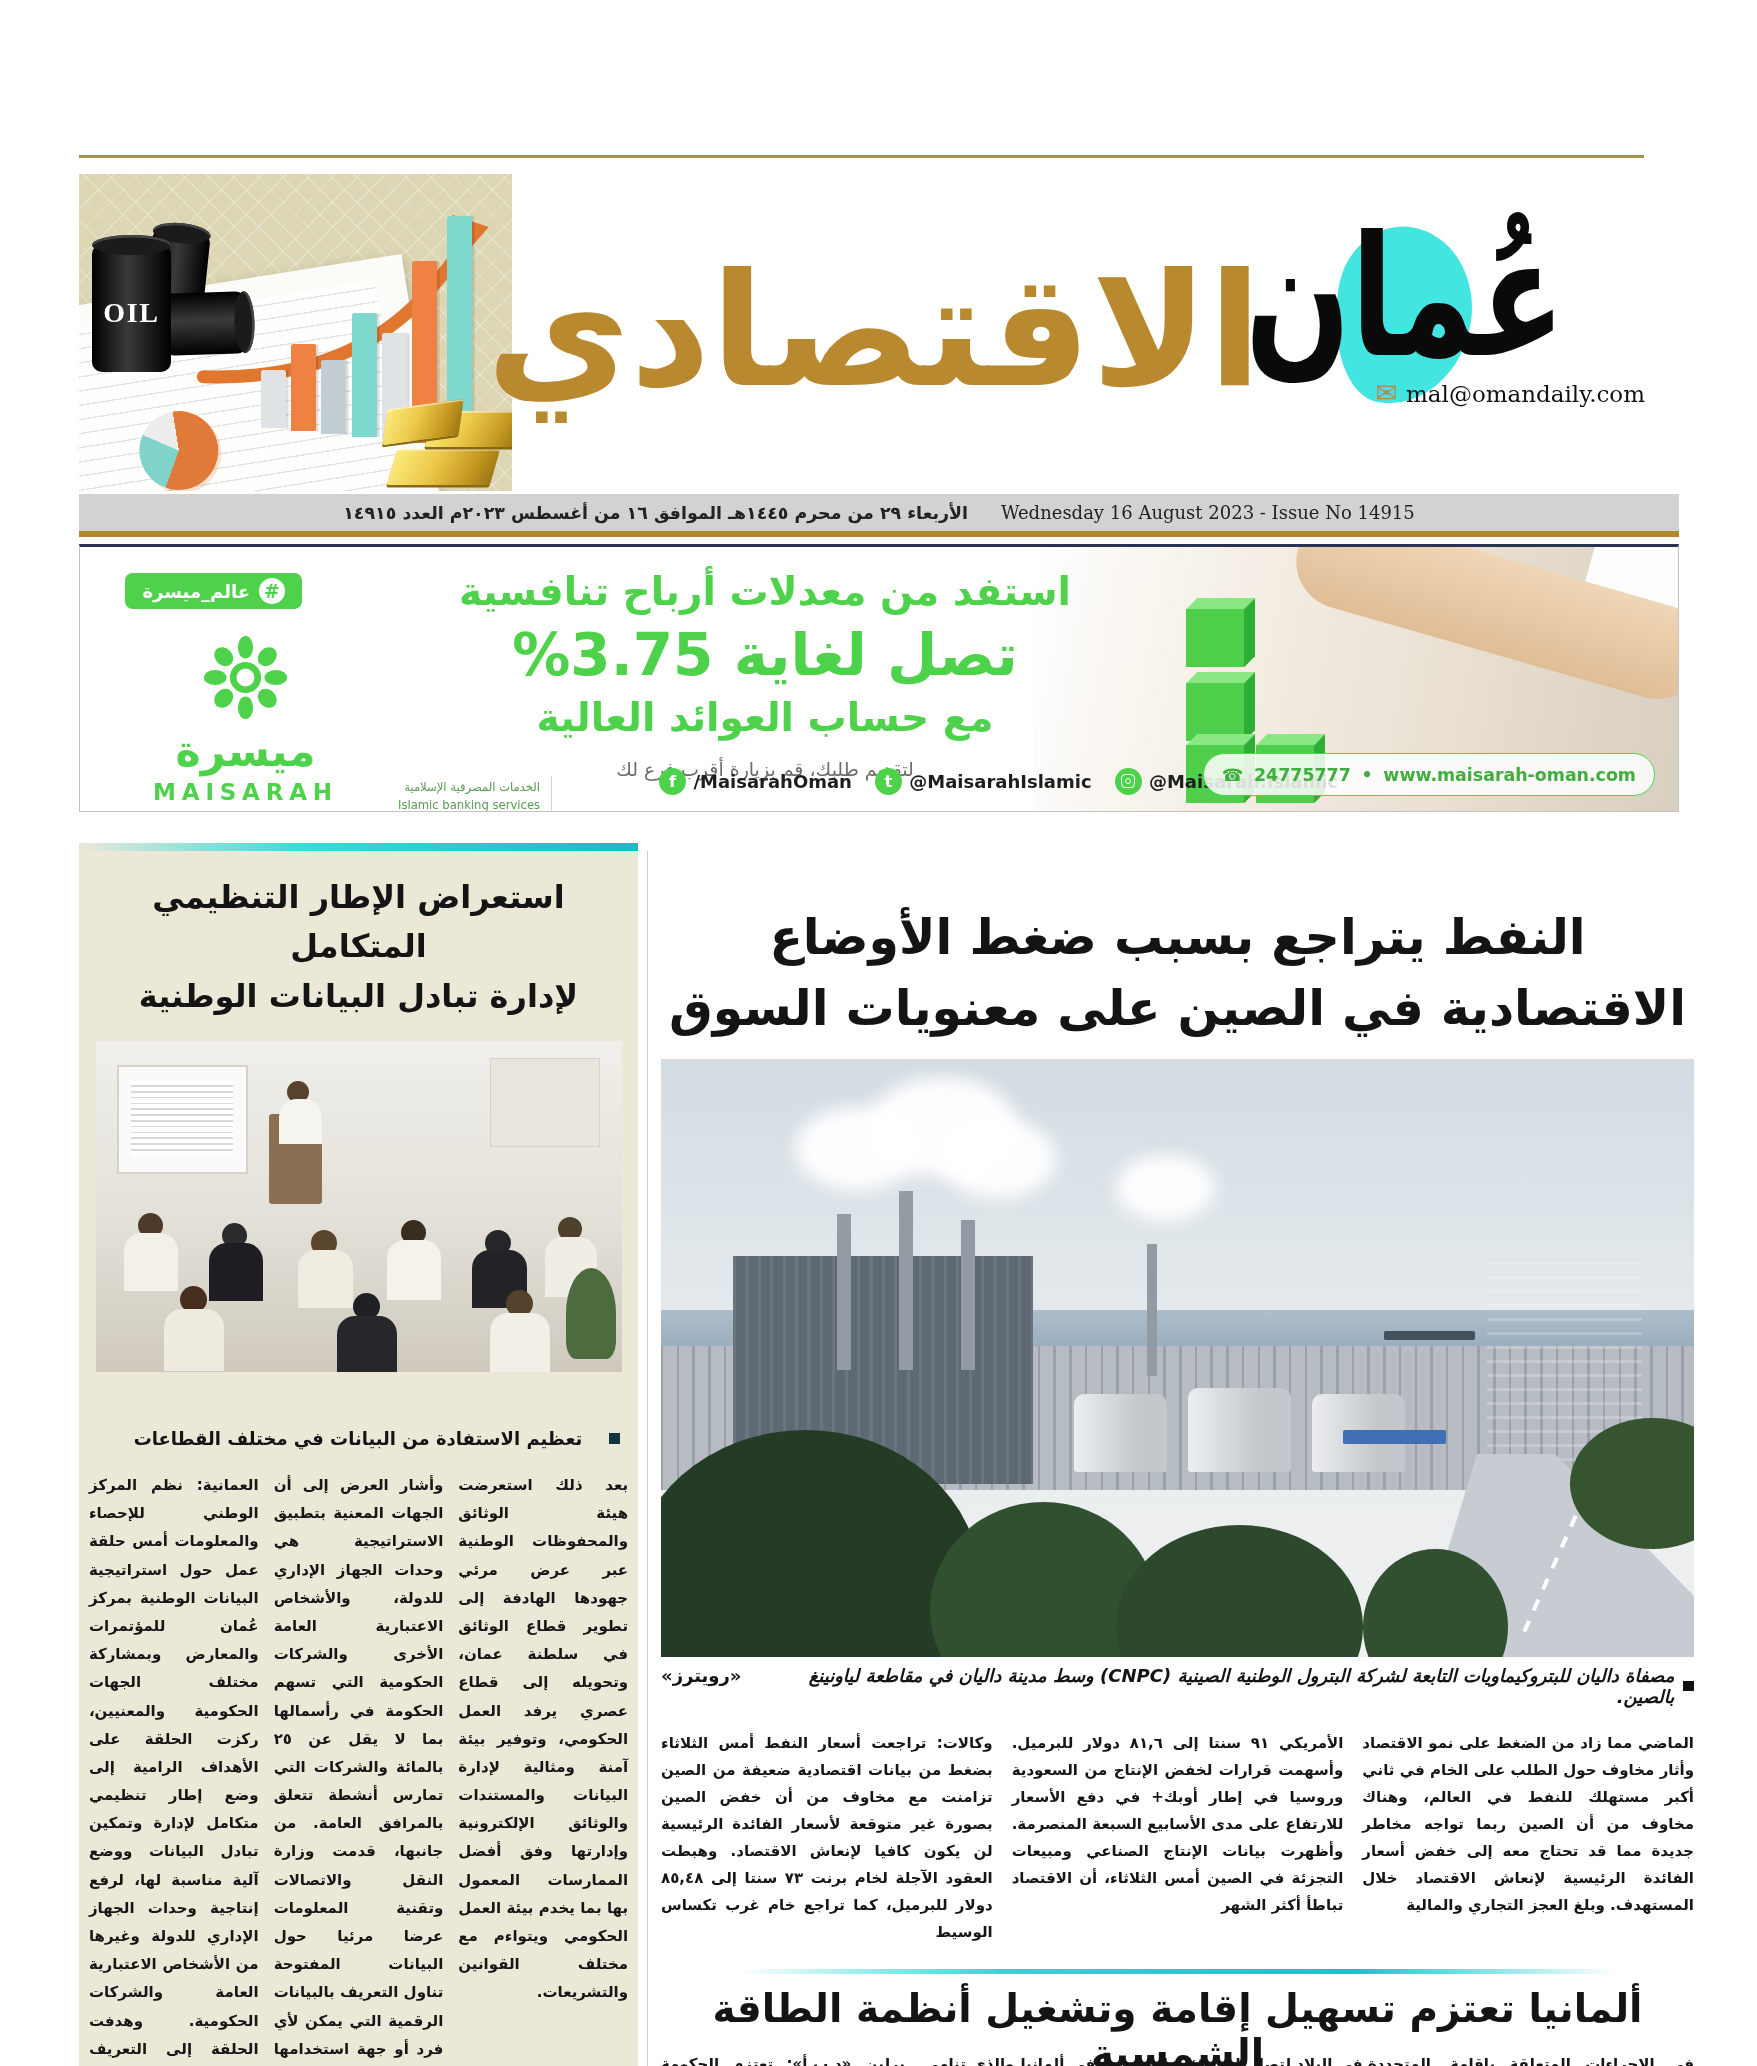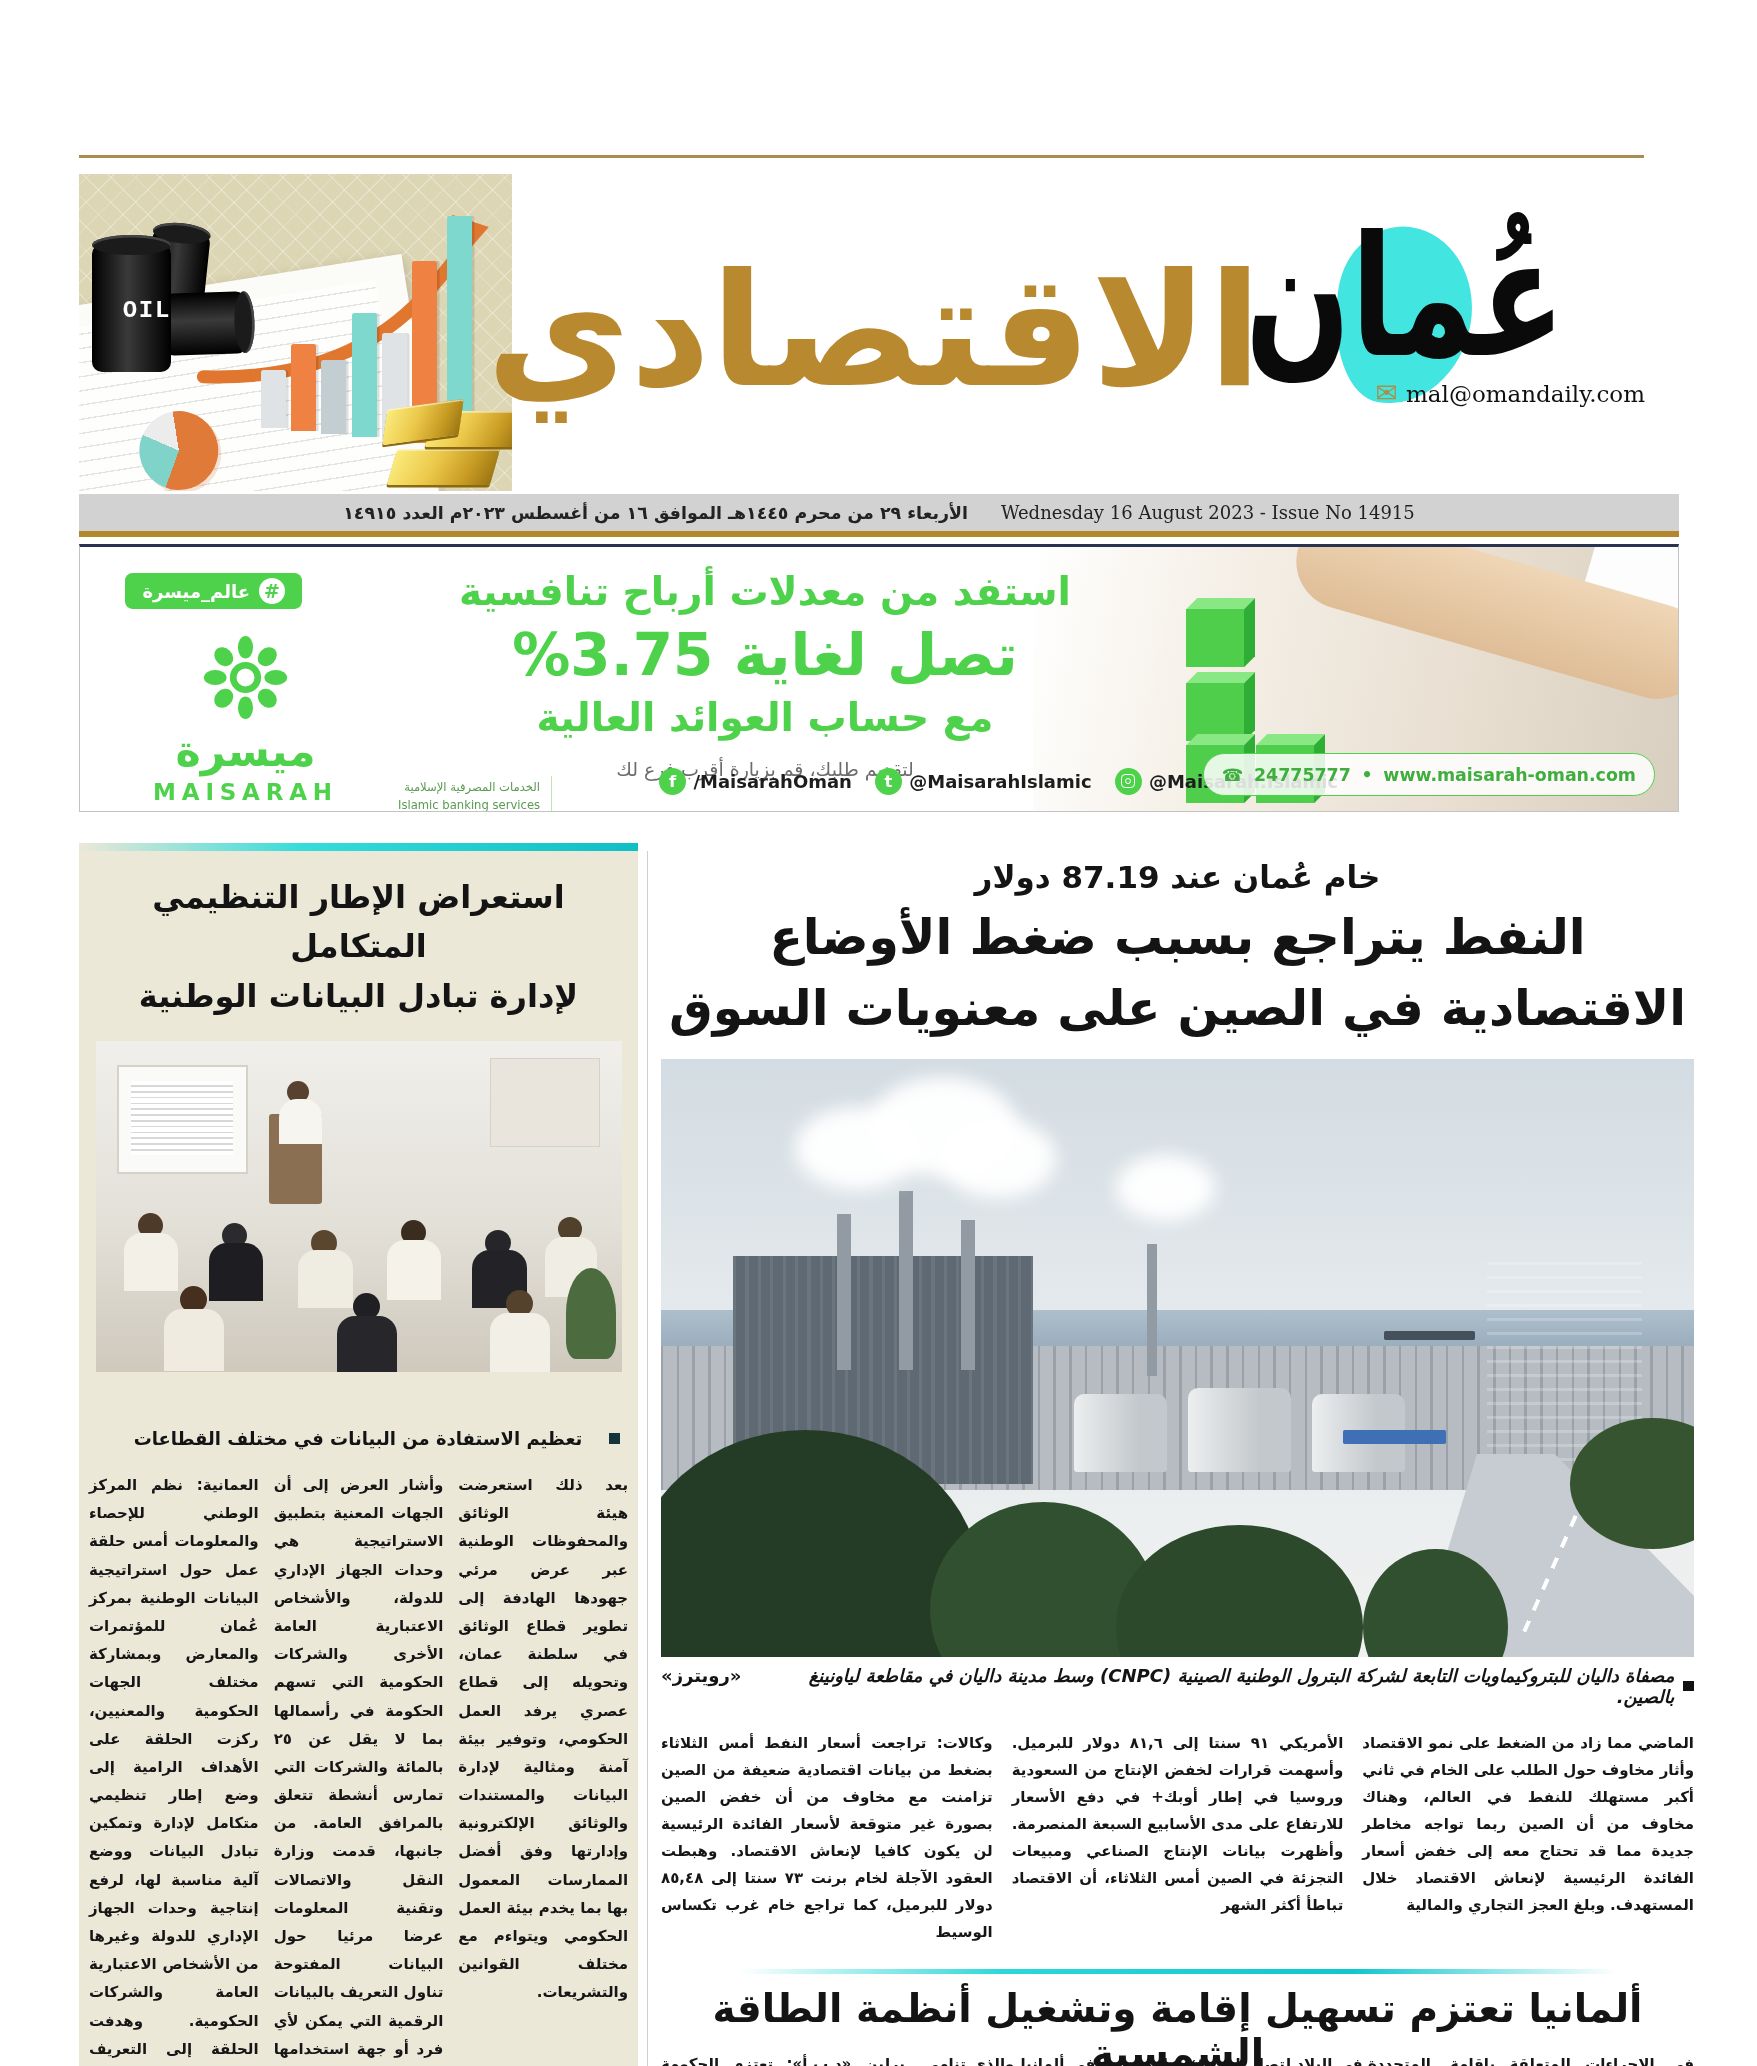--- a/index.html
+++ b/index.html
@@ -18,21 +18,21 @@
     transform:rotate(-9deg); box-shadow:0 5px 14px rgba(0,0,0,.2); overflow:hidden; }
   .paper-lines { position:absolute; left:6%; top:8%; width:86%; height:84%;
     background:repeating-linear-gradient(#fff 0 6.6px, #d9d9d9 6.6px 7.9px, #fff 7.9px 14px); opacity:.7; }
   .paper-pie { position:absolute; left:24%; top:44%; width:79px; height:79px; border-radius:50%;
     background:conic-gradient(#e07a38 0 58%, #7fd3c8 0 84%, #ececec 0); box-shadow:2.5px 3.3px 0 #d8793833; }
   .bar3 { position:absolute; width:25px; border-radius:2.5px 2.5px 0 0; box-shadow:2.5px 0 0 rgba(0,0,0,.12); }
   .arrow-svg { position:absolute; left:26%; top:10%; width:72%; height:58%; }
   .barrel { position:absolute; background:linear-gradient(90deg,#000 0%,#3a3a3a 45%,#000 100%); border-radius:10px; }
   .barrel::before { content:""; position:absolute; left:0; top:-8.3px; width:100%; height:20px; border-radius:50%;
     background:#1b1b1b; box-shadow:inset 0 2.5px 0 #444; }
-  .barrel .oil-label { position:absolute; width:100%; text-align:right; top:42%; color:#fff; font-weight:bold; font-size:24px; letter-spacing:1.7px; font-family:Liberation Mono, monospace; }
+  .barrel .oil-label { position:absolute; width:100%; text-align:center; top:42%; color:#fff; font-weight:bold; font-size:28px; letter-spacing:1.7px; font-family:Liberation Serif, serif; }
   .goldbar { position:absolute; width:103px; height:36px; transform:skewX(-16deg);
     background:linear-gradient(105deg,#fbec7e 0%, #ecc94b 40%, #c79b22 75%, #9a7413 100%);
     box-shadow:0 2.5px 0 #8a690f, inset 0 1.7px 0 #fff8; border-radius:2.5px; }
 
   .m-gold { left:475px; top:223px; width:798px; height:215px; display:flex; align-items:center; justify-content:center;
     color:#b9892f; font-size:157px; font-weight:bold; direction:rtl; text-shadow:0 0 0.8px #fff,2.5px 2.5px 0 rgba(255,255,255,.6); }
   .m-black { left:1244px; top:165px; width:322px; height:264px; display:flex; align-items:center; justify-content:center; }
   .cyan-blob { position:absolute; left:91px; top:62px; width:136px; height:178px; background:#43e5e1;
     border-radius:46% 54% 58% 42% / 40% 48% 52% 60%; transform:rotate(9deg); }
   .m-black span.word { position:relative; font-size:124px; font-weight:bold; transform:scaleY(1.35); color:#0a0a0a; }
@@ -300,21 +300,20 @@
     </div>
     <div class="bodyA">
       <div class="cols">
         <div class="col">العمانية: نظم المركز الوطني للإحصاء والمعلومات أمس حلقة عمل حول استراتيجية البيانات الوطنية بمركز عُمان للمؤتمرات والمعارض وبمشاركة مختلف الجهات الحكومية والمعنيين، ركزت الحلقة على الأهداف الرامية إلى وضع إطار تنظيمي متكامل لإدارة وتمكين تبادل البيانات ووضع آلية مناسبة لها، لرفع إنتاجية وحدات الجهاز الإداري للدولة وغيرها من الأشخاص الاعتبارية العامة والشركات الحكومية. وهدفت الحلقة إلى التعريف بالاستراتيجية وأهميتها في تعظيم الاستفادة من البيانات في مختلف القطاعات ورفع مستوى موثوقيتها وشموليتها بما يمكن من اتخاذ القرار المناسب.</div>
         <div class="col">وأشار العرض إلى أن الجهات المعنية بتطبيق الاستراتيجية هي وحدات الجهاز الإداري للدولة، والأشخاص الاعتبارية العامة الأخرى والشركات الحكومية التي تسهم الحكومة في رأسمالها بما لا يقل عن ٢٥ بالمائة والشركات التي تمارس أنشطة تتعلق بالمرافق العامة. من جانبها، قدمت وزارة النقل والاتصالات وتقنية المعلومات عرضا مرئيا حول البيانات المفتوحة تناول التعريف بالبيانات الرقمية التي يمكن لأي فرد أو جهة استخدامها أو إعادة استخدامها بحُرية ودون قيود تقنية أو مالية أو قانونية وقد تتخذ أشكال الوثائق النصية أو الملفات الإحصائية أو الصور أو الملفات التفصيلية، وأهميتها في زيادة الشفافية وتشجيع الابتكار والنمو الاقتصادي.</div>
         <div class="col">بعد ذلك استعرضت هيئة الوثائق والمحفوظات الوطنية عبر عرض مرئي جهودها الهادفة إلى تطوير قطاع الوثائق في سلطنة عمان، وتحويله إلى قطاع عصري يرفد العمل الحكومي، وتوفير بيئة آمنة ومثالية لإدارة البيانات والمستندات والوثائق الإلكترونية وإدارتها وفق أفضل الممارسات المعمول بها بما يخدم بيئة العمل الحكومي ويتواءم مع مختلف القوانين والتشريعات.</div>
       </div>
     </div>
   </div>
 
-  <div class="abs kicker">خام عُمان عند 87.19 دولار</div>
   <div class="abs mainHead">
     <div>النفط يتراجع بسبب ضغط الأوضاع</div>
     <div>الاقتصادية في الصين على معنويات السوق</div>
   </div>
 
   <div class="abs photoOil">
     <div class="po-sea"></div>
     <div class="po-ship" style="left:12%;top:44.5%;width:50px;"></div>
     <div class="po-ship" style="left:70%;top:45.5%;width:91px;height:9px;"></div>
     <div class="po-band"></div>

